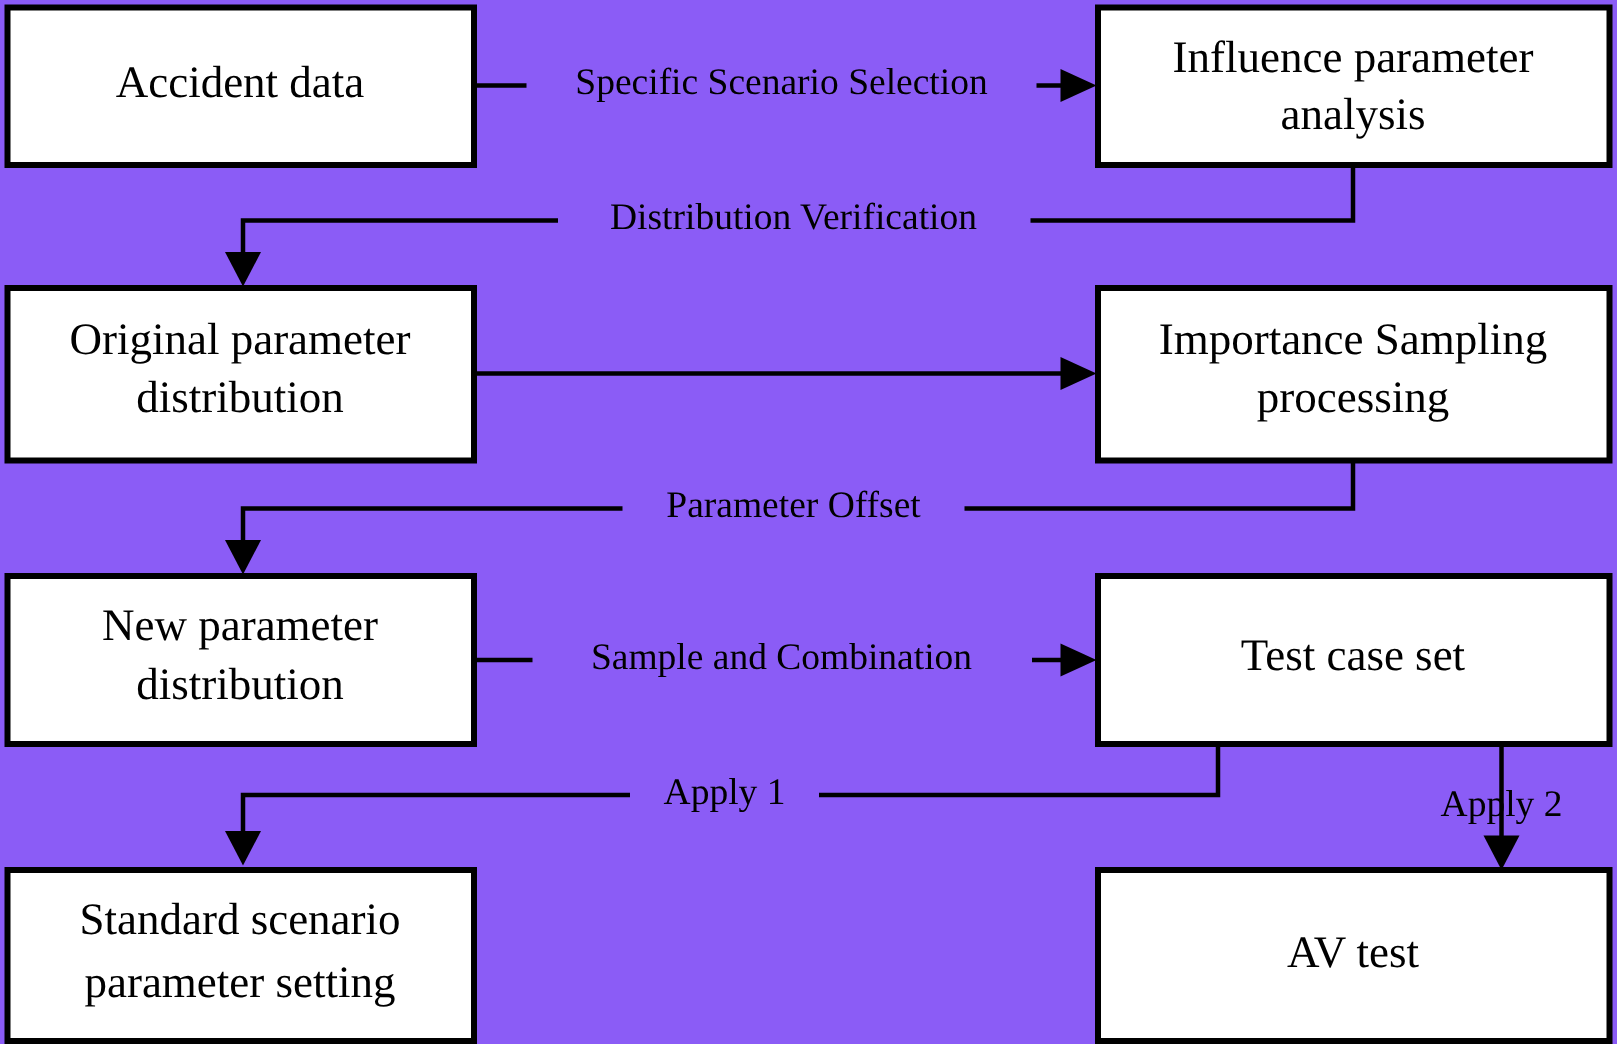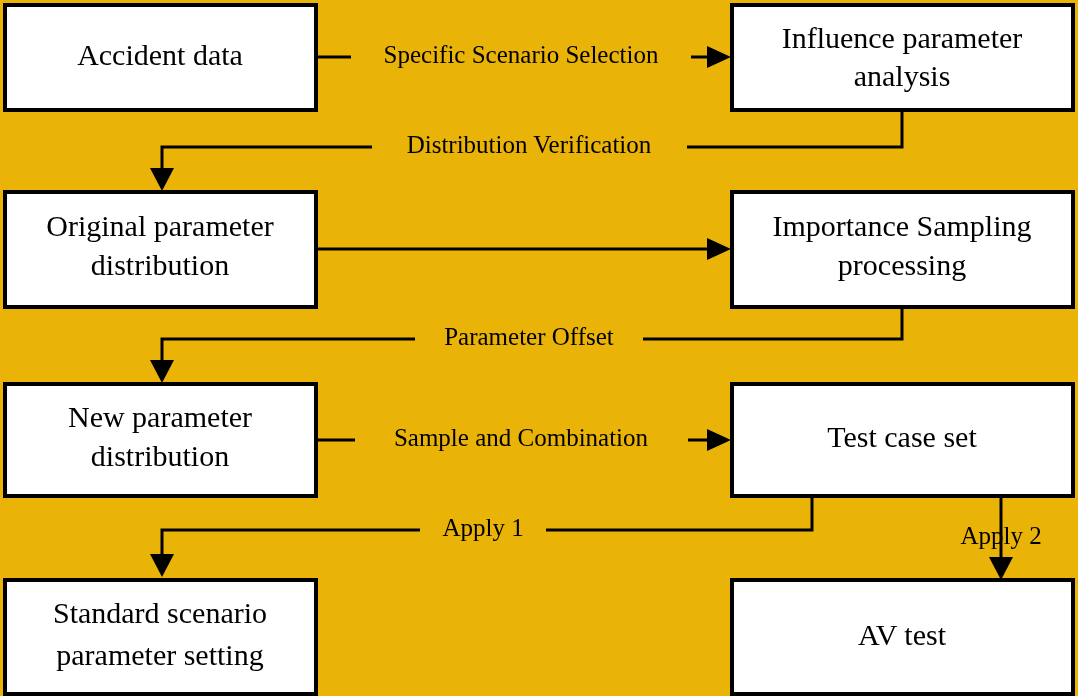--- a/index.html
+++ b/index.html
@@ -10,21 +10,21 @@
   body {
     width: 1078px;
     height: 696px;
     overflow: hidden;
     font-family: "Liberation Serif", "DejaVu Serif", serif;
   }
   #flowchart-root {
     position: relative;
     width: 1078px;
     height: 696px;
-    background: #eab308;
+    background: #8b5cf6;
   }
   svg.diagram {
     display: block;
     width: 1078px;
     height: 696px;
   }
   .node-box {
     fill: #ffffff;
     stroke: #000000;
     stroke-width: 4;

